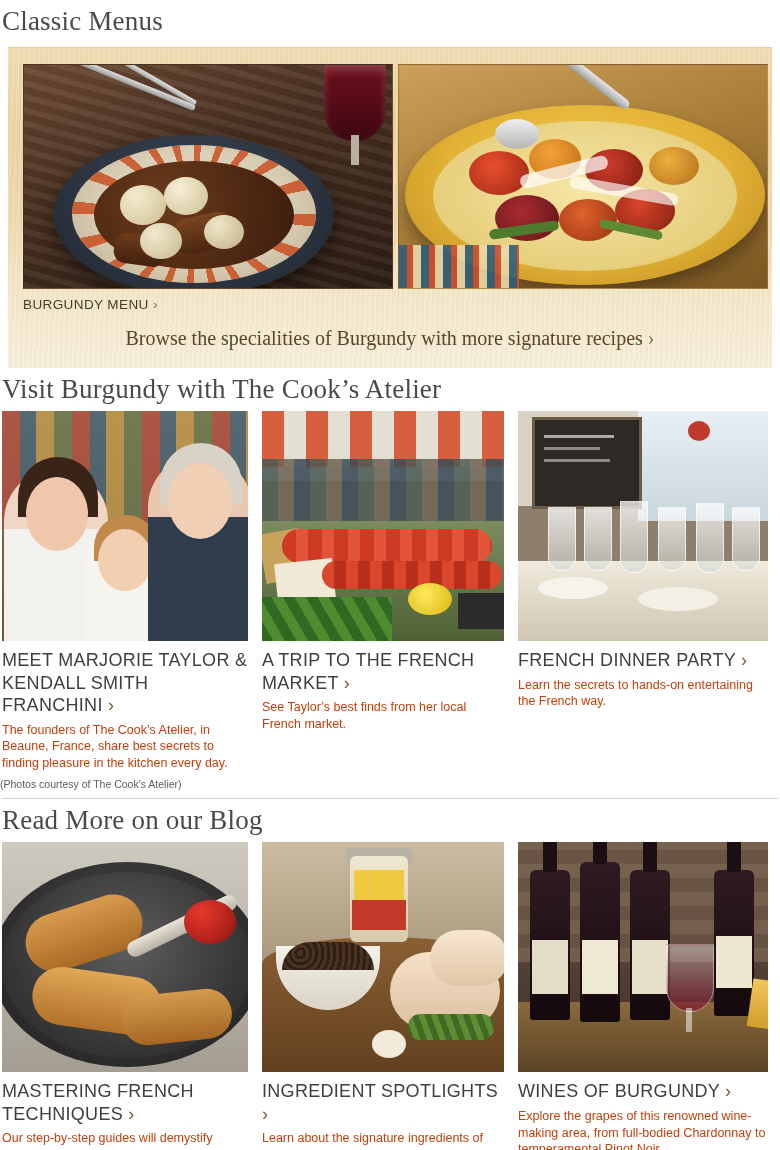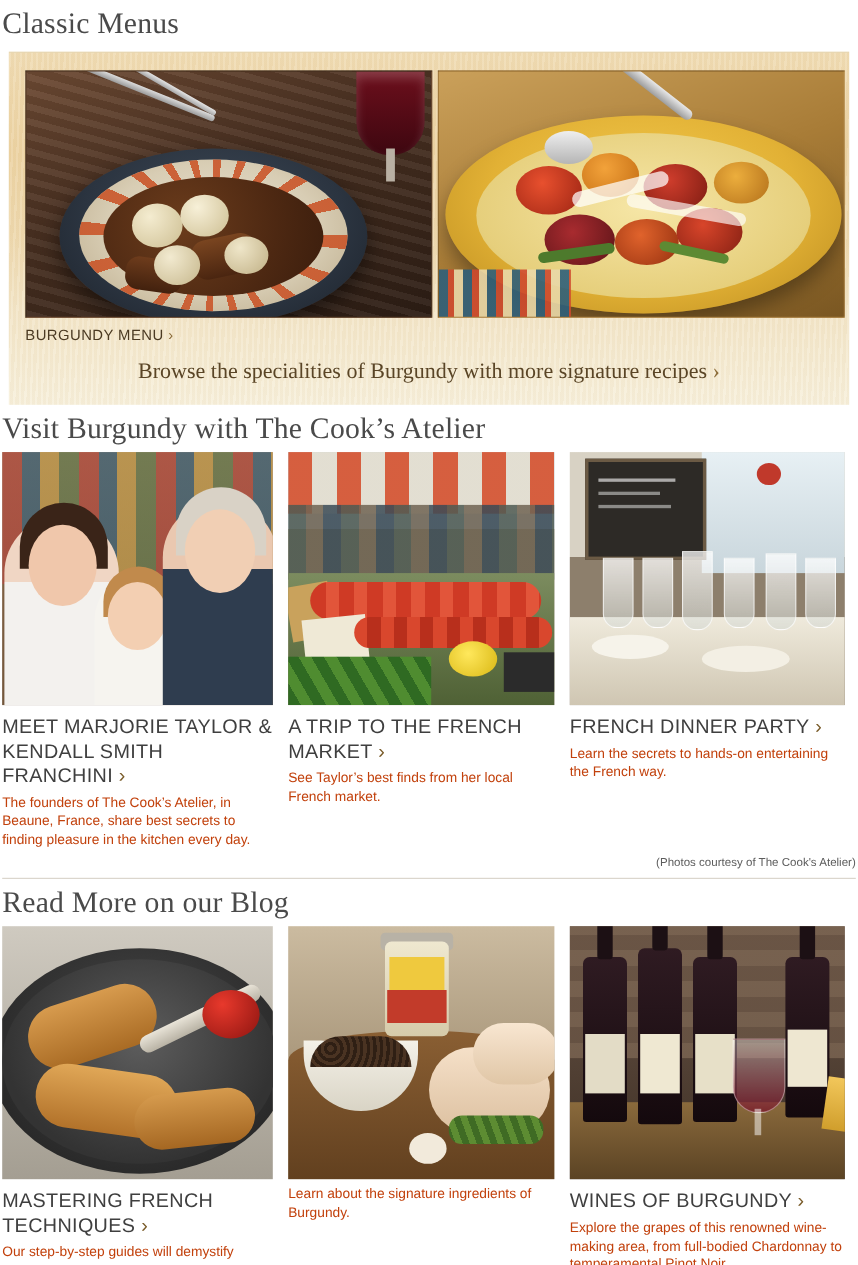--- a/index.html
+++ b/index.html
@@ -248,21 +248,20 @@
   .p-dinner .g1 { left: 30px; }
   .p-dinner .g2 { left: 66px; }
   .p-dinner .g3 { left: 102px; top: 90px; height: 70px; }
   .p-dinner .g4 { left: 140px; }
   .p-dinner .g5 { left: 178px; top: 92px; height: 68px; }
   .p-dinner .g6 { left: 214px; }
   .p-dinner .plate1 { left: 20px; top: 166px; width: 70px; height: 22px; border-radius: 50%; background: #f6f3ea; }
   .p-dinner .plate2 { left: 120px; top: 176px; width: 80px; height: 24px; border-radius: 50%; background: #f3efe4; }
 
   .photo-credit {
-    text-align: right;
     font-size: 10.5px;
     color: #5c5c5c;
     padding: 6px 2px 0 0;
   }
   .divider {
     border: none;
     border-top: 1px solid #d7d2c8;
     margin: 8px 2px 0 2px;
   }
 
@@ -484,20 +483,24 @@
         <span class="lid"></span>
           <span class="jar"></span>
           <span class="mustard"></span>
           <span class="label"></span>
         <span class="bowl"></span>
           <span class="seeds"></span>
         <span class="chicken"></span>
           <span class="chicken2"></span>
         <span class="herb"></span>
           <span class="garlic"></span>
+      </div>
+      <div class="cell-title">
+        <span>INGREDIENT SPOTLIGHTS</span>
+        <span class="arrow">›</span>
       </div>
       <div class="cell-body">Learn about the signature ingredients of Burgundy.</div>
     </div>
 
     <div class="col right">
       <div class="cell-photo ph p-wine">
         <span class="wallw"></span>
         <span class="table"></span>
         <span class="b1"></span>
           <span class="n1"></span>

